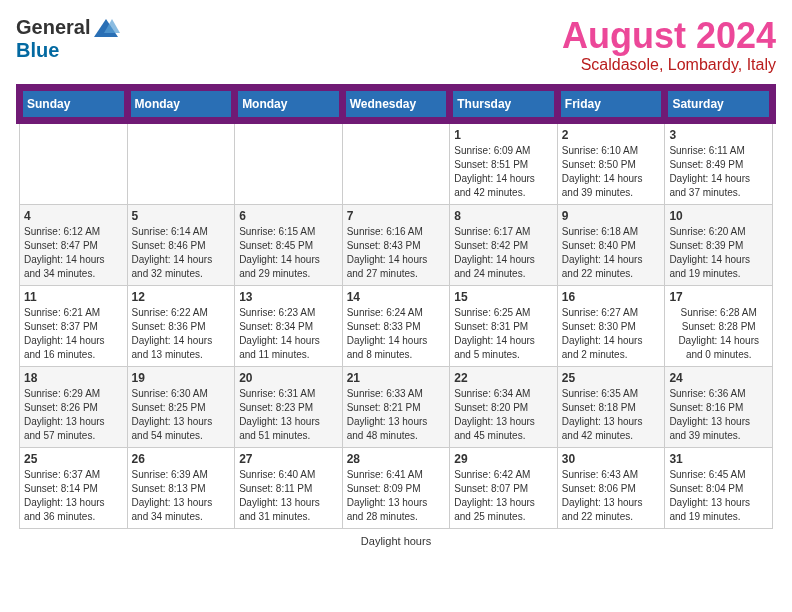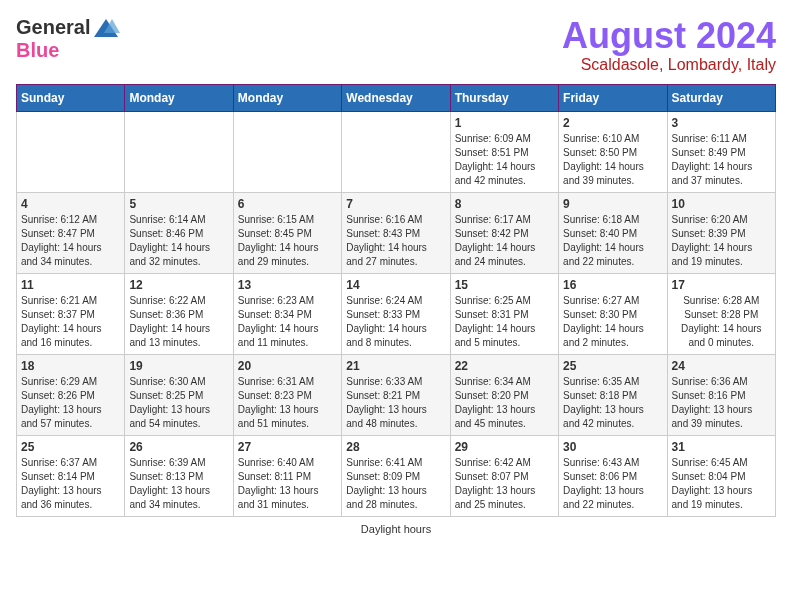--- a/index.html
+++ b/index.html
@@ -20,40 +20,40 @@
       display: flex;
       flex-direction: column;
       align-items: flex-start;
     }
     .title-block {
       text-align: right;
     }
     .month-year {
       font-size: 36px;
       font-weight: bold;
-      color: #8b5cf6;
+      color: #ec4899;
       line-height: 1.1;
     }
     .location {
       font-size: 16px;
       color: #b91c1c;
     }
     table {
       width: 100%;
       border-collapse: collapse;
       font-size: 11px;
     }
     thead tr th {
       background-color: #2a6fb5;
       color: #fff;
       padding: 6px 4px;
       text-align: left;
       font-size: 12px;
       font-weight: bold;
-      border: 1px solid #701a75;
+      border: 7px solid #701a75;
     }
     tbody tr td {
       border: 1px solid #ccc;
       vertical-align: top;
       padding: 4px 4px;
       width: calc(100% / 7);
       height: 80px;
       background: #fff;
     }
     tbody tr:nth-child(even) td {
@@ -86,21 +86,21 @@
 <div class="header">
   <div class="logo">
     <div style="display:flex;align-items:flex-end;gap:2px;">
       <span style="font-size:20px;font-weight:bold;color:#333;">General</span>
       <svg width="28" height="22" viewBox="0 0 28 22">
         <polygon points="14,2 26,20 2,20" fill="#2a6fb5"></polygon>
         <polygon points="20,2 28,16 12,16" fill="#5a9fd4" opacity="0.7"></polygon>
       </svg>
     </div>
     <div style="display:flex;align-items:center;gap:0;">
-      <span style="font-size:20px;font-weight:bold;color:#ec4899;">Blue</span>
+      <span style="font-size:20px;font-weight:bold;color:#0369a1;">Blue</span>
     </div>
   </div>
   <div class="title-block">
     <div class="month-year">August 2024</div>
     <div class="location">Scaldasole, Lombardy, Italy</div>
   </div>
 </div>
 
 <table>
   <thead>

